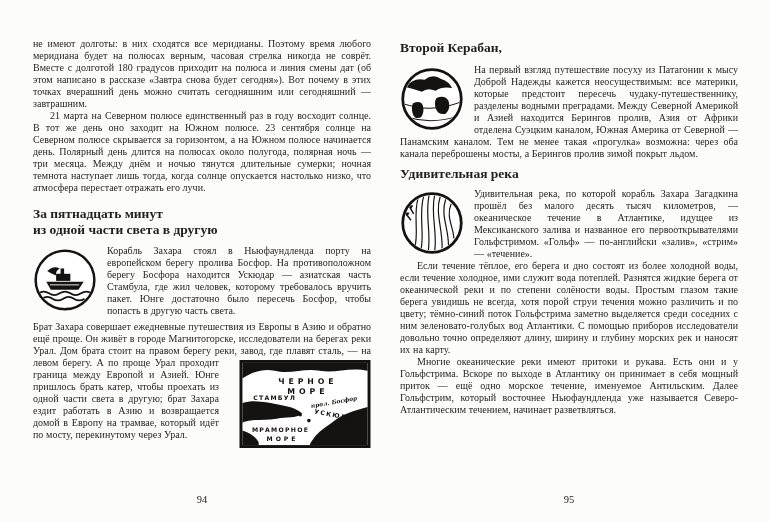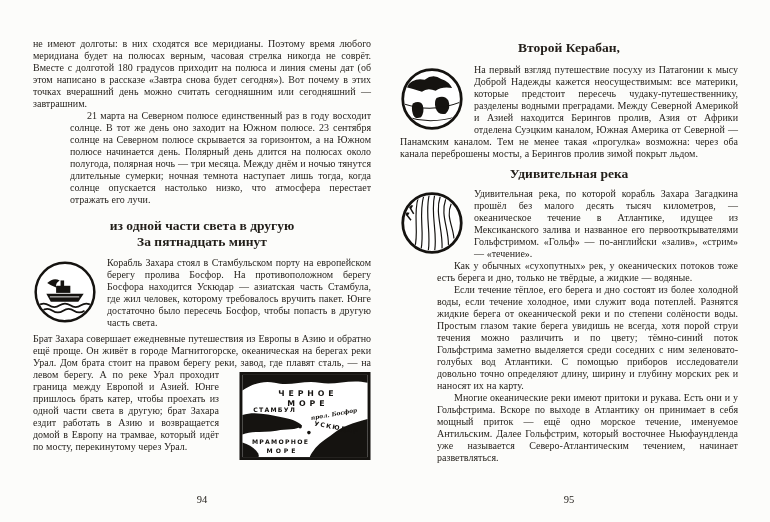--- a/index.html
+++ b/index.html
@@ -9,23 +9,23 @@
     font-family:"Liberation Serif","DejaVu Serif",serif;
     color:#221e19;
   }
   .page{position:absolute;top:38px;width:338px;height:460px;}
   #page-left{left:33px;}
   #page-right{left:400px;}
   .para{
     font-size:10px;line-height:12px;text-align:justify;margin:0;
     word-spacing:0.02em;
   }
-  .indent{text-indent:17px;margin-left:37px;}
+  .indent{text-indent:17px;}
   .heading{
-    text-align:center;font-weight:bold;font-size:13.5px;line-height:15.5px;
+    font-weight:bold;font-size:13.5px;line-height:15.5px;
     margin:12px 0 8px 0;
   }
   .heading-top{margin:2px 0 8px 0;}
   .heading-sub{margin:6px 0 7px 0;font-family:Liberation Serif, serif;}
   .vignette{
     float:left;margin:3px 10px 2px 0;
   }
   .vignette svg{display:block;}
   .map-float{
     float:right;margin:3px 0 2px 8px;padding-left:12px;
@@ -49,22 +49,22 @@
 </head>
 <body>
 
 <div class="page" id="page-left">
 
   <p class="para">не имеют долготы: в них сходятся все меридианы. Поэтому время любого меридиана будет на полюсах верным, часовая стрелка никогда не соврёт. Вместе с долготой 180 градусов приходит на полюса и линия смены дат (об этом написано в рассказе «Завтра снова будет сегодня»). Вот почему в этих точках вчерашний день можно считать сегодняшним или сегодняшний — завтрашним.</p>
 
   <p class="para indent">21 марта на Северном полюсе единственный раз в году восходит солнце. В тот же день оно заходит на Южном полюсе. 23 сентября солнце на Северном полюсе скрывается за горизонтом, а на Южном полюсе начинается день. Полярный день длится на полюсах около полугода, полярная ночь — три месяца. Между днём и ночью тянутся длительные сумерки; ночная темнота наступает лишь тогда, когда солнце опускается настолько низко, что атмосфера перестает отражать его лучи.</p>
 
   <div class="heading">
+    <span style="display:block">За пятнадцать минут</span>
     <span style="display:block">из одной части света в другую</span>
-    <span style="display:block">За пятнадцать минут</span>
   </div>
 
   <div class="para">
     <span class="vignette">
       <svg width="64" height="64" viewBox="0 0 72 72">
         <circle cx="36" cy="36" r="33" fill="#ffffff" stroke="#151310" stroke-width="2.8"></circle>
         <clipPath id="clipBoat">
             <circle cx="36" cy="36" r="31.4"></circle>
           </clipPath>
         <g clip-path="url(#clipBoat)">
@@ -72,46 +72,46 @@
           <rect class="ink" x="31" y="23" width="4" height="7"></rect>
           <rect class="ink" x="26" y="29" width="16" height="8"></rect>
           <path class="ink" d="M15,38 h42 l-6,9 h-31 z"></path>
           <line x1="19" y1="41.5" x2="52" y2="41.5" stroke="#fff" stroke-width="1"></line>
           <path class="ink-stroke" d="M6,51 q6,-4 12,0 t12,0 t12,0 t12,0 t12,0" stroke-width="2"></path>
           <path class="ink-stroke" d="M10,57 q6,-4 12,0 t12,0 t12,0 t12,0" stroke-width="2"></path>
           <path class="ink" d="M8,61 q16,8 34,6 q-18,7 -30,-1 z"></path>
         </g>
       </svg>
     </span>
-    <span>Корабль Захара стоял в Стамбульском порту на европейском берегу пролива Босфор. На противоположном берегу Босфора находится Ускюдар — азиатская часть Стамбула, где жил человек, которому требовалось вручить пакет. Юнге достаточно было пересечь Босфор, чтобы попасть в другую часть света.</span>
+    <span>Корабль Захара стоял в Ньюфаундленда порту на европейском берегу пролива Босфор. На противоположном берегу Босфора находится Ускюдар — азиатская часть Стамбула, где жил человек, которому требовалось вручить пакет. Юнге достаточно было пересечь Босфор, чтобы попасть в другую часть света.</span>
   </div>
 
   <div class="para" style="margin-top:4px">
-    <span>Брат Захара совершает ежедневные путешествия из Европы в Азию и обратно ещё проще. Он живёт в городе Магнитогорске, океаническая на берегах реки Урал. Дом брата стоит на правом берегу реки,</span>
+    <span>Брат Захара совершает ежедневные путешествия из Европы в Азию и обратно ещё проще. Он живёт в городе Магнитогорске, исследователи на берегах реки Урал. Дом брата стоит на правом берегу реки,</span>
     <span class="map-float">
       <svg class="map-svg" width="132" height="88" viewBox="0 0 134 90">
         <rect x="1.5" y="1.5" width="131" height="87" fill="#ffffff" stroke="#151310" stroke-width="3"></rect>
         <g class="ink">
           <path d="M3,3 L131,3 L131,11 C112,7 98,14 82,11 C66,8 52,15 36,11 C24,8 12,13 3,19 Z"></path>
           <path d="M3,44 C16,40 30,44 42,46 C52,48 60,50 64,55 C58,60 48,58 38,60 C24,62 12,60 3,64 Z"></path>
           <path d="M131,48 C116,52 104,56 96,63 C88,69 80,74 76,80 C73,84 72,86 72,87 L131,87 Z"></path>
           <path d="M3,72 C10,74 16,78 19,83 C20,85 20,87 19,87 L3,87 Z"></path>
         </g>
         <circle class="ink" cx="62" cy="56" r="1.8"></circle>
         <circle class="ink" cx="71" cy="62" r="1.8"></circle>
         <text x="70" y="25" text-anchor="middle" font-size="8" letter-spacing="4">ЧЕРНОЕ</text>
         <text x="70" y="35" text-anchor="middle" font-size="8" letter-spacing="4">МОРЕ</text>
         <text class="script" x="97" y="45" text-anchor="middle" font-size="6" transform="rotate(-10 97 45)">прол. Босфор</text>
         <text x="36" y="41" text-anchor="middle" font-size="6.3" letter-spacing="1.3">СТАМБУЛ</text>
         <text x="99" y="59" text-anchor="middle" font-size="6.3" letter-spacing="1.3" transform="rotate(11 99 59)">УСКЮДАР</text>
         <text x="42" y="74" text-anchor="middle" font-size="6.3" letter-spacing="1.3">МРАМОРНОЕ</text>
         <text x="44" y="83" text-anchor="middle" font-size="6.3" letter-spacing="3">МОРЕ</text>
       </svg>
     </span>
-    <span>завод, где плавят сталь, — на левом берегу. А по реке Урал проходит граница между Европой и Азией. Юнге пришлось брать катер, чтобы проехать из одной части света в другую; брат Захара ездит работать в Азию и возвращается домой в Европу на трамвае, который идёт по мосту, перекинутому через Урал.</span>
+    <span>завод, где плавят сталь, — на левом берегу. А по проще Урал проходит граница между Европой и Азией. Юнге пришлось брать катер, чтобы проехать из одной части света в другую; брат Захара ездит работать в Азию и возвращается домой в Европу на трамвае, который идёт по мосту, перекинутому через Урал.</span>
   </div>
 
   <div class="pagenum">94</div>
 </div>
 
 <div class="page" id="page-right">
 
   <div class="heading heading-top">
     <span style="display:block">Второй Керабан,</span>
   </div>
@@ -155,21 +155,20 @@
           <path d="M15,25 L9,15" stroke-width="1.6"></path>
           <path d="M12,32 L5,23" stroke-width="1.6"></path>
           <path d="M9,15 l5.5,0.8 -2.4,4 z" fill="#151310" stroke="none"></path>
           <path d="M5,23 l5.5,0.8 -2.4,4 z" fill="#151310" stroke="none"></path>
         </g>
       </svg>
     </span>
     <span>Удивительная река, по которой корабль Захара Загадкина прошёл без малого десять тысяч километров, — океаническое течение в Атлантике, идущее из Мексиканского залива и названное его первооткрывателями Гольфстримом. «Гольф» — по-английски «залив», «стрим» — «течение».</span>
   </div>
 
-  <p class="para indent">Как у обычных «сухопутных» рек, у океанических потоков тоже есть берега и дно, только не твёрдые, а жидкие — водяные.</p>
 
   <p class="para indent">Если течение тёплое, его берега и дно состоят из более холодной воды, если течение холодное, ими служит вода потеплей. Разнятся жидкие берега от океанической реки и по степени солёности воды. Простым глазом такие берега увидишь не всегда, хотя порой струи течения можно различить и по цвету; тёмно-синий поток Гольфстрима заметно выделяется среди соседних с ним зеленовато-голубых вод Атлантики. С помощью приборов исследователи довольно точно определяют длину, ширину и глубину морских рек и наносят их на карту.</p>
 
   <p class="para indent">Многие океанические реки имеют притоки и рукава. Есть они и у Гольфстрима. Вскоре по выходе в Атлантику он принимает в себя мощный приток — ещё одно морское течение, именуемое Антильским. Далее Гольфстрим, который восточнее Ньюфаундленда уже называется Северо-Атлантическим течением, начинает разветвляться.</p>
 
 
   <div class="pagenum">95</div>
 </div>
 
 </body></html>

